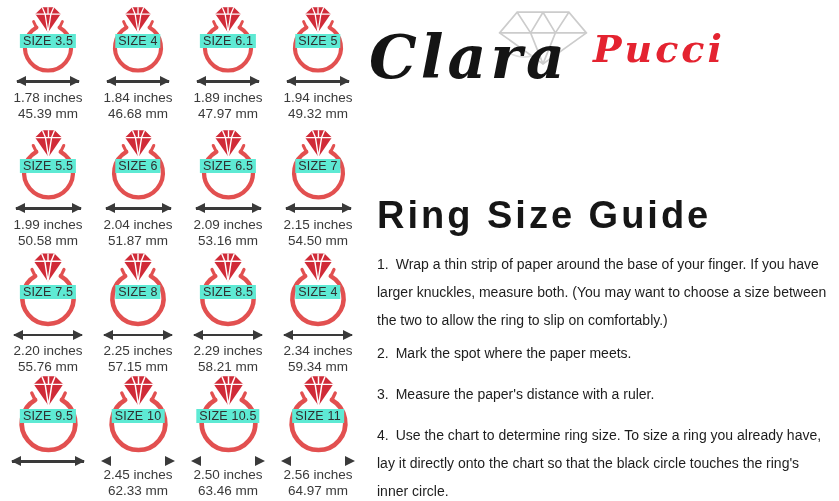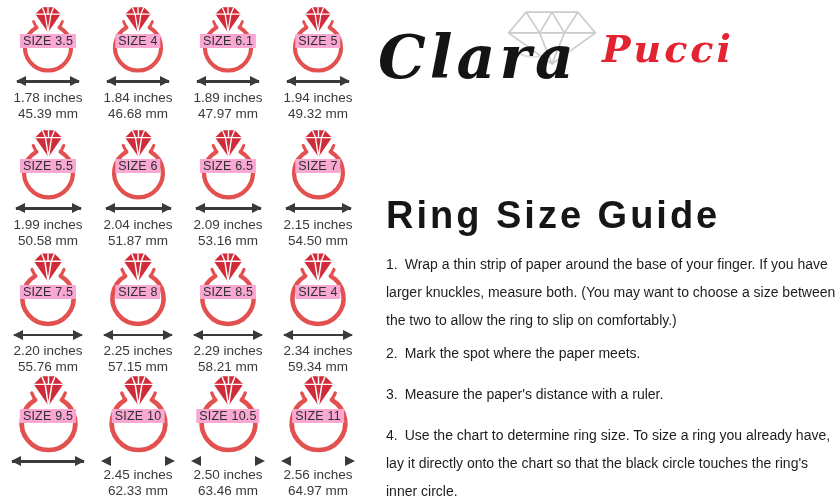--- a/index.html
+++ b/index.html
@@ -25,21 +25,21 @@
   }
   .ring-wrap { position:relative; }
   .ring-svg { display:block; }
   .row1 .ring-svg { width:58px; height:68px; }
   .row2 .ring-svg { width:61px; height:72px; }
   .row3 .ring-svg { width:64px; height:76px; }
   .row4 .ring-svg { width:67px; height:79px; }
   .size-label {
     position:absolute; left:50%; top:52%;
     transform:translate(-50%,-50%);
-    background:#f9a8d4;
+    background:#5eead4;
     padding:0 3px;
     font-size:12.5px; letter-spacing:0.2px;
     color:#2f2f2f; white-space:nowrap;
   }
   .arrow {
     position:relative; height:2.6px; background:#3a3a3a; margin-top:6px;
   }
   .row1 .arrow { width:62px; }
   .row2 .arrow { width:65px; }
   .row3 .arrow { width:68px; }
@@ -53,21 +53,21 @@
     content:""; position:absolute; right:-1px; top:-4.2px;
     border-top:5.5px solid transparent; border-bottom:5.5px solid transparent;
     border-left:10px solid #3a3a3a;
   }
   .measure {
     margin-top:7px; text-align:center;
     font-size:13.5px; line-height:1.2; color:#3a3a3a;
   }
 
   
-  #right-panel { position:absolute; left:378px; top:0; width:462px; height:501px; }
+  #right-panel { position:absolute; left:369px; top:0; width:462px; height:501px; }
 
   #brand-logo { position:absolute; left:0; top:6px; width:400px; height:95px; }
   #logo-diamond { position:absolute; left:121px; top:0; }
   .wordmark {
     position:absolute;
     font-family:"DejaVu Serif", serif;
     font-style:italic; font-weight:bold;
     white-space:nowrap;
   }
   #wordmark-clara { left:0px; top:16px; font-size:60px; letter-spacing:4px; color:#141414; }

